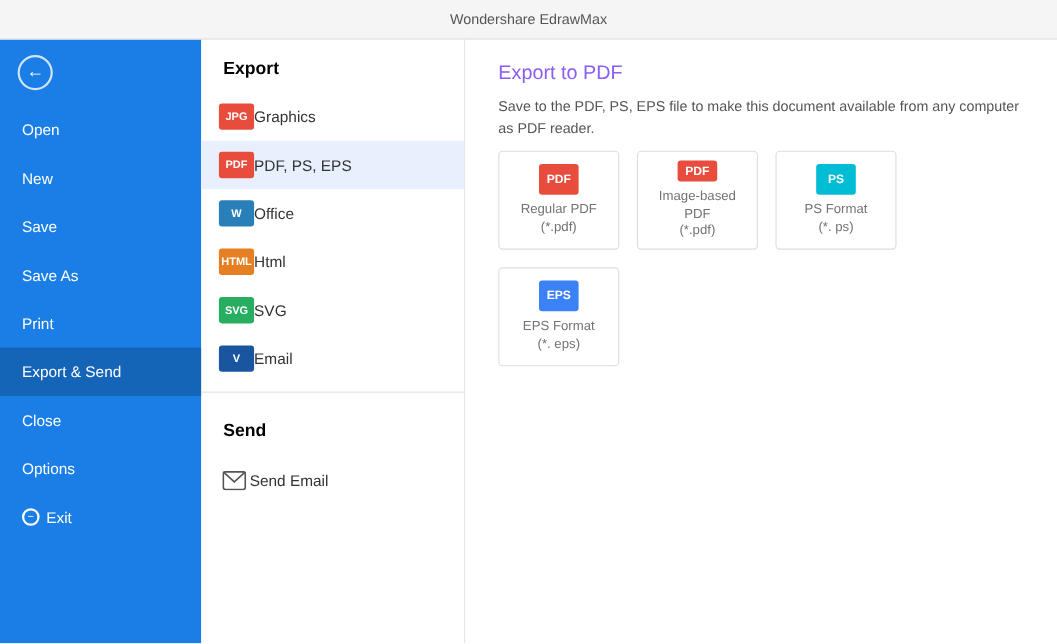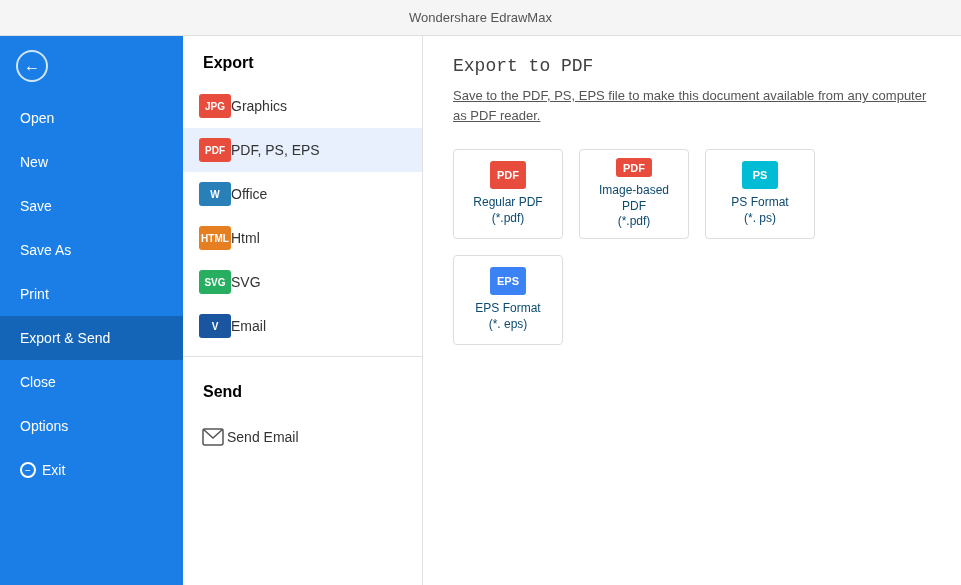--- a/index.html
+++ b/index.html
@@ -136,32 +136,30 @@
     
     .content-panel {
       flex: 1;
       padding: 20px 30px;
       overflow-y: auto;
       background: #fff;
     }
 
     .content-title {
       font-size: 18px;
-      color: #404040;
+      color: #8b5cf6;
       font-weight: 500;
       margin-bottom: 10px;
-      font-family: Liberation Mono, monospace;
     }
 
     .content-description {
       font-size: 13px;
       color: #555;
-      margin-bottom: 24px;
+      margin-bottom: 11px;
       line-height: 1.5;
-      text-decoration: underline;
     }
 
     .export-options {
       display: flex;
       flex-wrap: wrap;
       gap: 16px;
     }
 
     .export-card {
       width: 110px;
@@ -193,21 +191,21 @@
     .export-card-icon.ps-icon {
       background: #00bcd4;
     }
 
     .export-card-icon.eps-icon {
       background: #3b82f6;
     }
 
     .export-card-label {
       font-size: 12px;
-      color: #0c4a6e;
+      color: #737373;
       text-align: center;
       line-height: 1.3;
     }
 
     .send-icon-wrapper {
       width: 28px;
       height: 28px;
       display: flex;
       align-items: center;
       justify-content: center;

